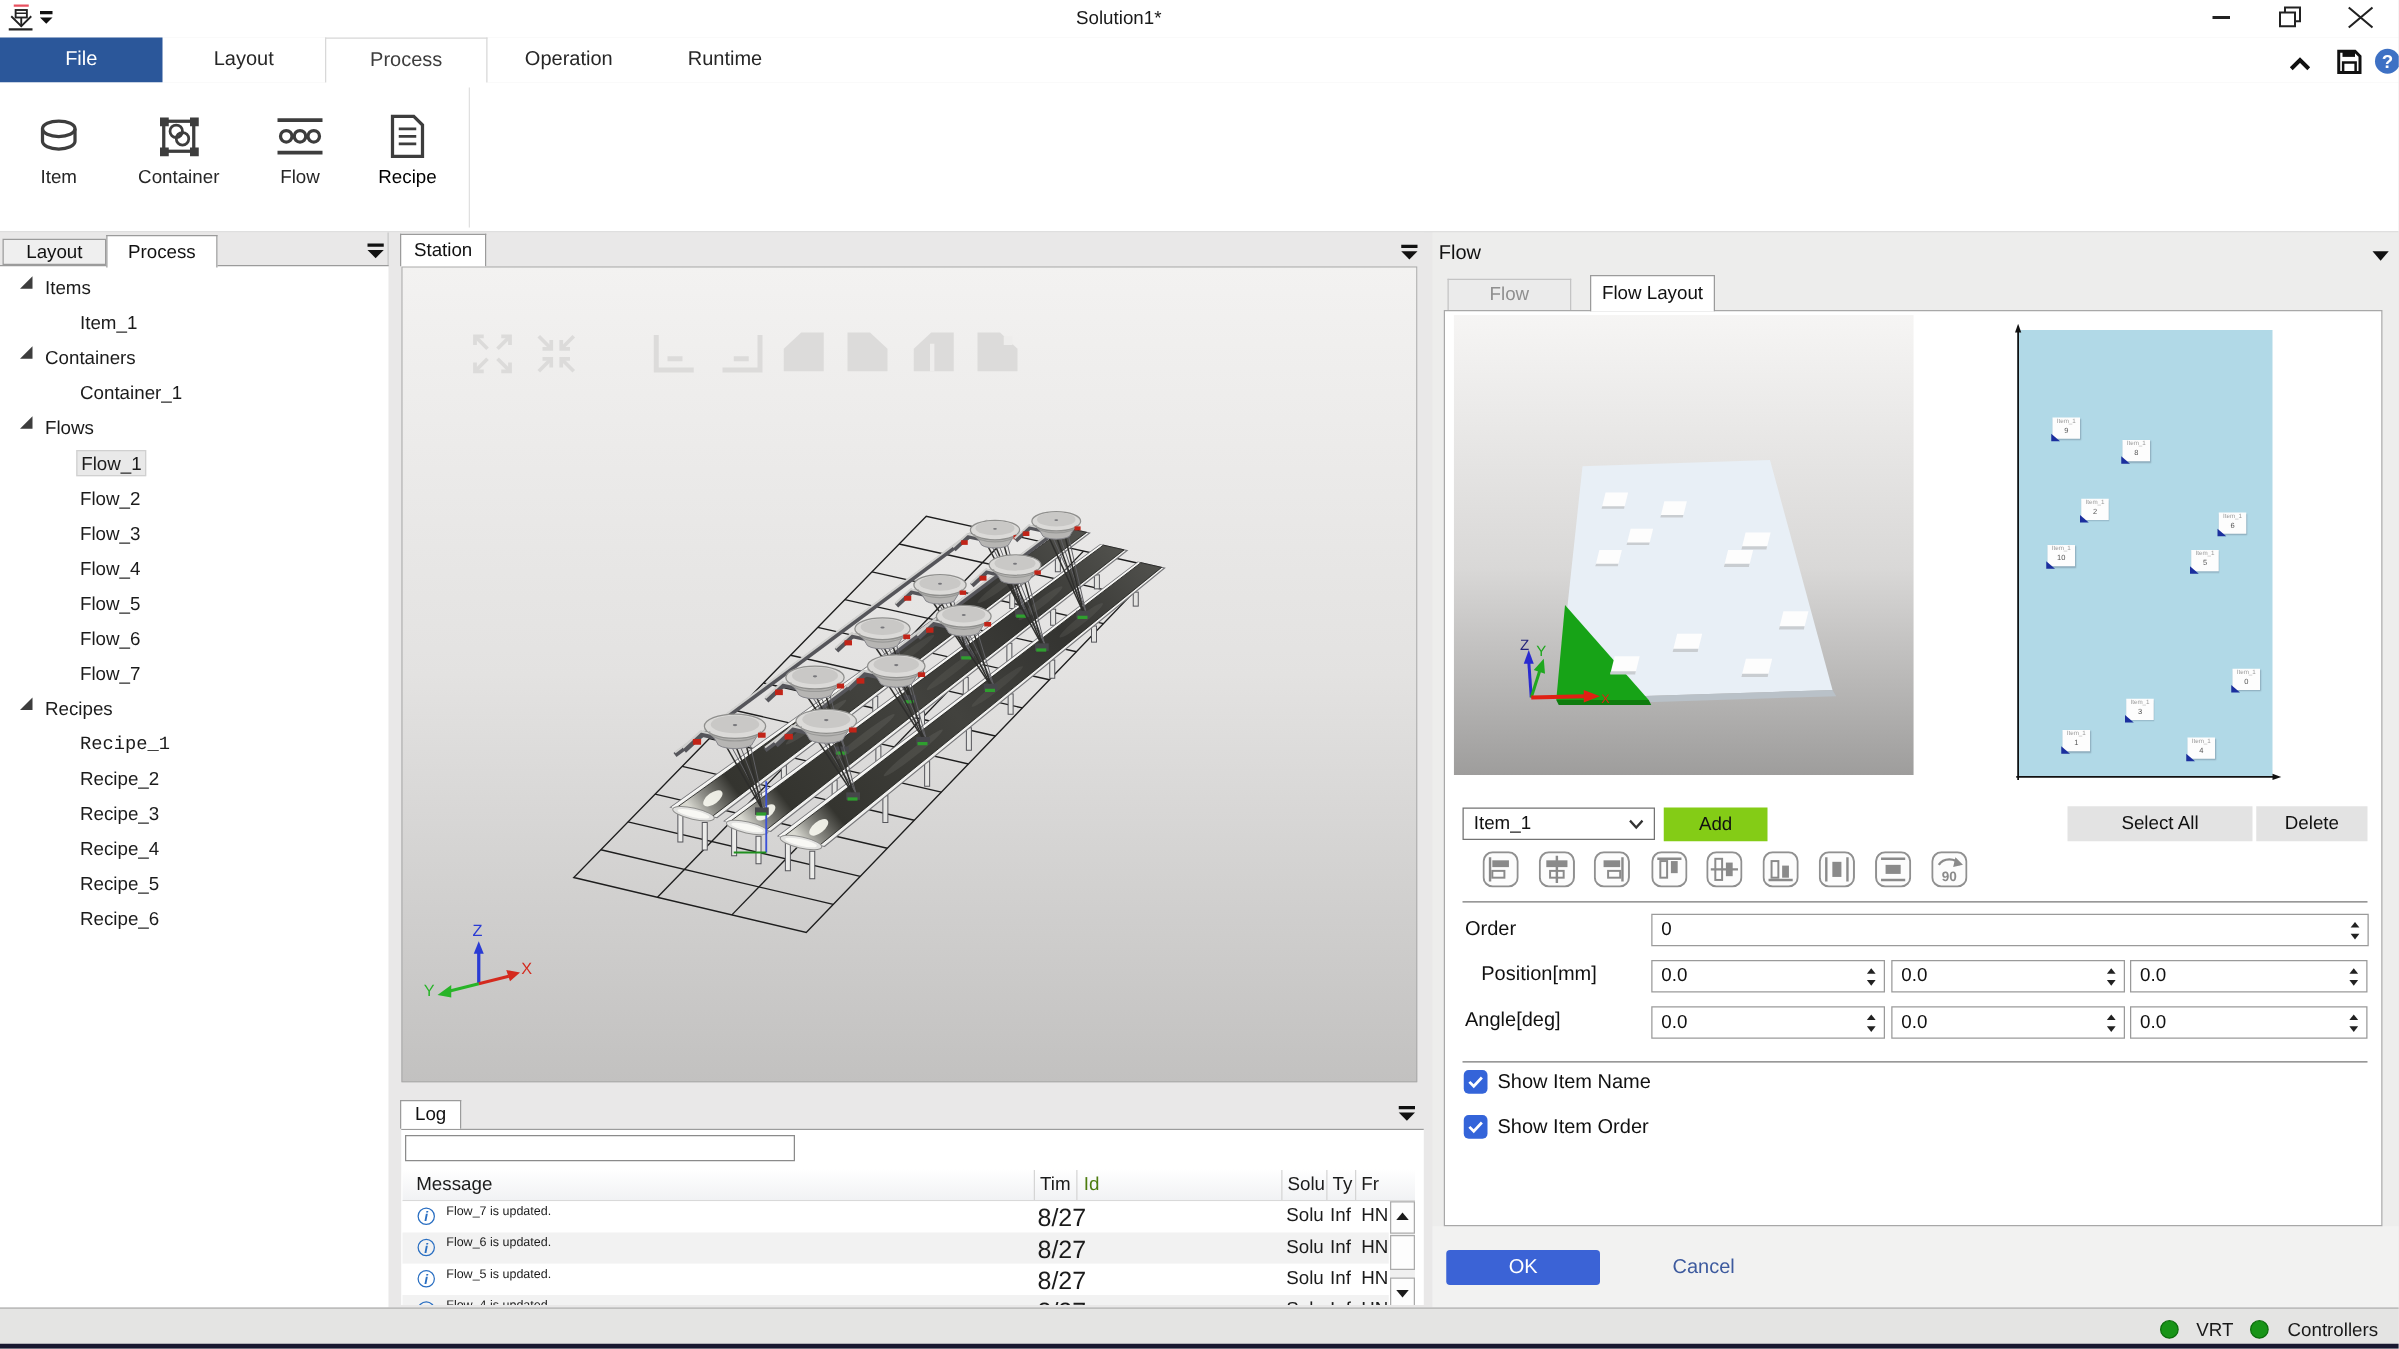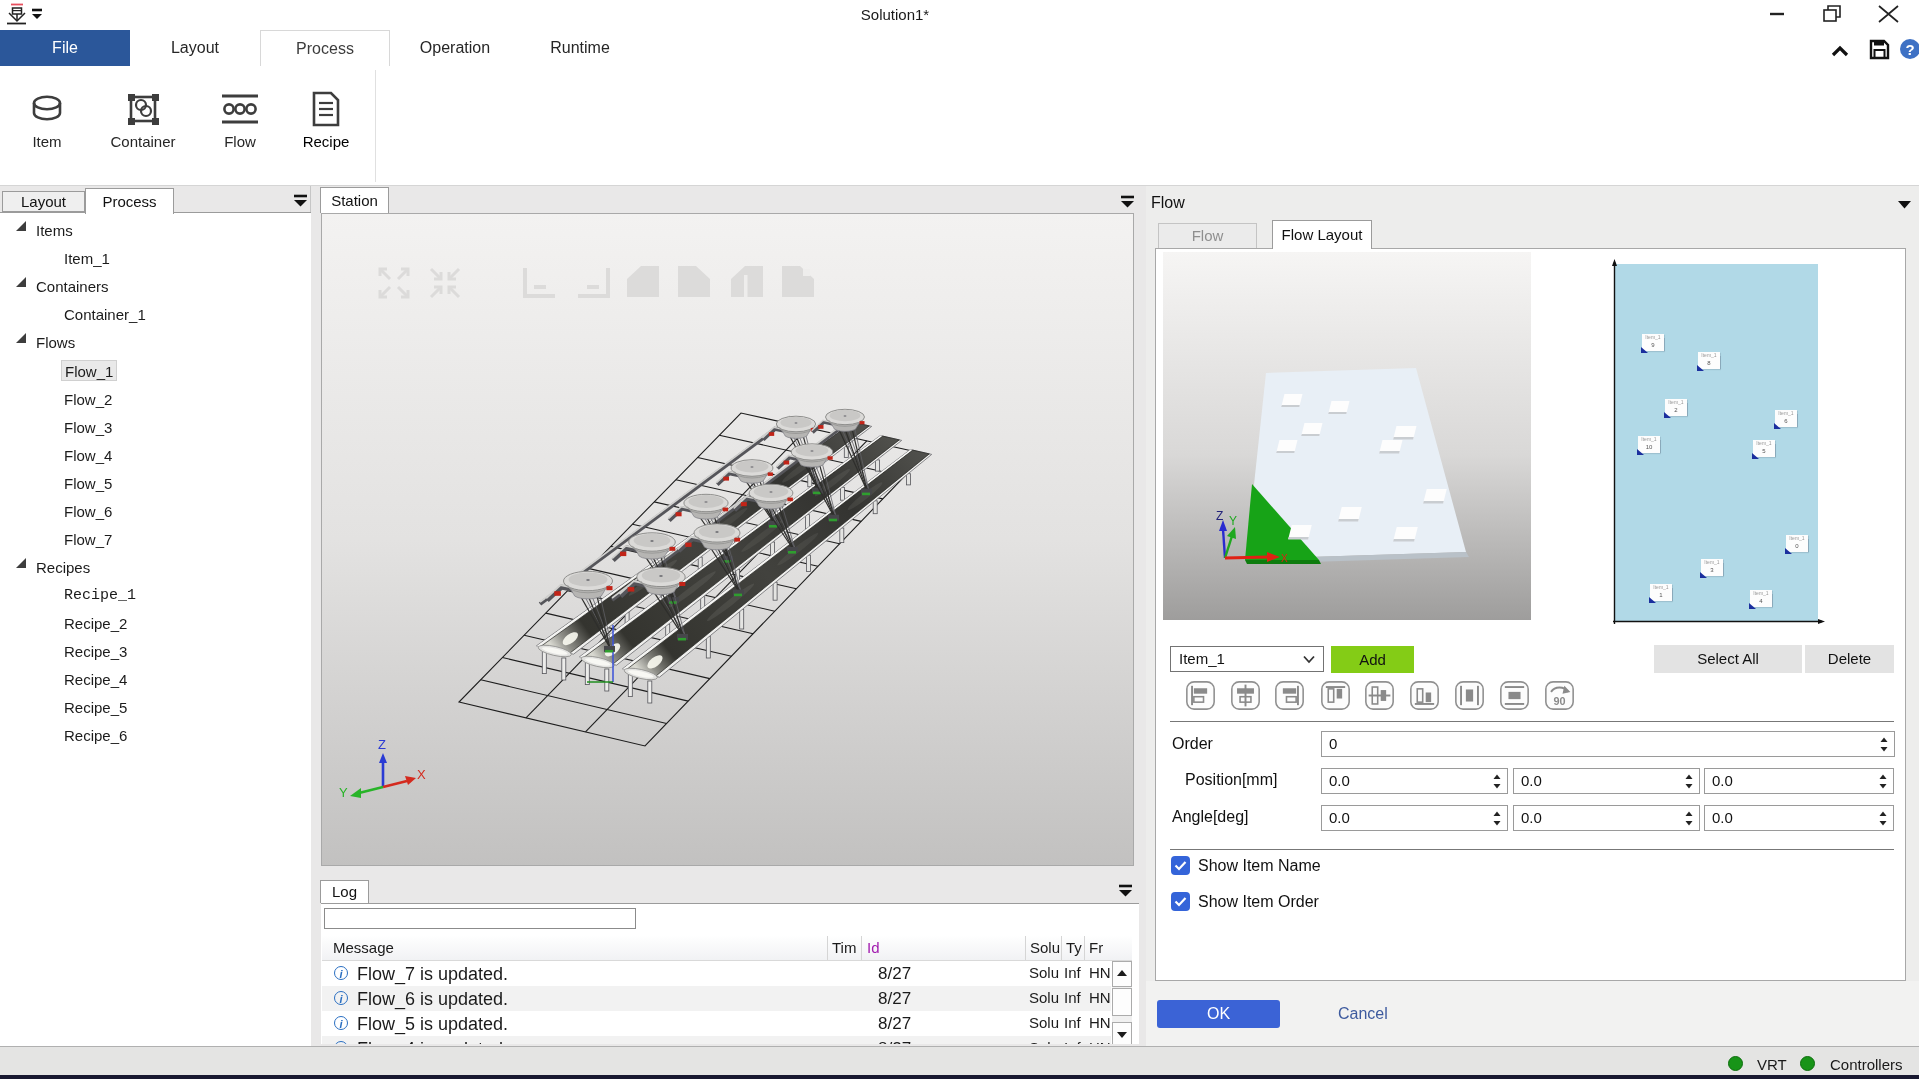--- a/index.html
+++ b/index.html
@@ -461,35 +461,35 @@
 <text x="57" y="536" font-size="13" fill="#2a3bd4" font-family="Liberation Sans">Z</text>
 <text x="96" y="566" font-size="13" fill="#d42a1e" font-family="Liberation Sans">X</text>
 <text x="18" y="584" font-size="13" fill="#28b428" font-family="Liberation Sans">Y</text>
 </svg>
 <div id="logpanel" class="abs" style="left:321px;top:903px;width:818px;height:141px;background:#ffffff;border-top:1px solid #9b9b9b;overflow:hidden;">
   <div class="abs" style="left:3px;top:4px;width:312px;height:21px;background:#fff;border:1px solid #8b8b8b;"></div>
 
   <div class="abs" style="left:1px;top:31px;width:810px;height:26px;background:linear-gradient(#ffffff,#f1f2f4);border-bottom:1px solid #d9d9d9;"></div>
   <div class="abs" style="left:12px;top:35px;font-size:15px;color:#1b1b1b;">Message</div>
   <div class="abs" style="left:511px;top:35px;font-size:15px;color:#1b1b1b;">Tim</div>
-  <div class="abs" style="left:546px;top:35px;font-size:15px;color:#a21caf;">Id</div>
+  <div class="abs" style="left:546px;top:35px;font-size:15px;color:#4d7c0f;">Id</div>
   <div class="abs" style="left:709px;top:35px;font-size:15px;color:#1b1b1b;">Solu</div>
   <div class="abs" style="left:745px;top:35px;font-size:15px;color:#1b1b1b;">Ty</div>
   <div class="abs" style="left:768px;top:35px;font-size:15px;color:#1b1b1b;">Fr</div>
   <div class="abs" style="left:506px;top:32px;width:1px;height:24px;background:#d5d5d5;"></div>
   <div class="abs" style="left:540px;top:32px;width:1px;height:24px;background:#d5d5d5;"></div>
   <div class="abs" style="left:704px;top:32px;width:1px;height:24px;background:#d5d5d5;"></div>
   <div class="abs" style="left:740px;top:32px;width:1px;height:24px;background:#d5d5d5;"></div>
   <div class="abs" style="left:763px;top:32px;width:1px;height:24px;background:#d5d5d5;"></div>
 
   <style>
     .lrow{position:absolute;left:1px;width:789px;height:25px;}
     .licon{position:absolute;left:12px;top:5px;width:14px;height:14px;border:1.6px solid #2a6fc2;border-radius:50%;color:#2a6fc2;font-size:11px;font-weight:bold;text-align:center;line-height:14px;font-style:italic;}
-    .lmsg{position:absolute;left:35px;top:3px;font-size:18px;color:#1b1b1b;}
-    .ldate{position:absolute;left:508px;top:3px;font-size:17px;color:#1b1b1b;margin-left:48px;}
+    .lmsg{position:absolute;left:35px;top:3px;font-size:10px;color:#1b1b1b;}
+    .ldate{position:absolute;left:508px;top:3px;font-size:20px;color:#1b1b1b;}
     .lsol{position:absolute;left:707px;top:3px;font-size:15px;color:#1b1b1b;}
     .linf{position:absolute;left:742px;top:3px;font-size:15px;color:#1b1b1b;}
     .lhm{position:absolute;left:767px;top:3px;font-size:15px;color:#1b1b1b;}
   </style>
   <div class="lrow" style="top:57px;background:#fff;">
       <div class="licon">i</div>
       <div class="lmsg">Flow_7 is updated.</div>
       <div class="ldate">8/27</div>
       <div class="lsol">Solu</div>
       <div class="linf">Inf</div>

